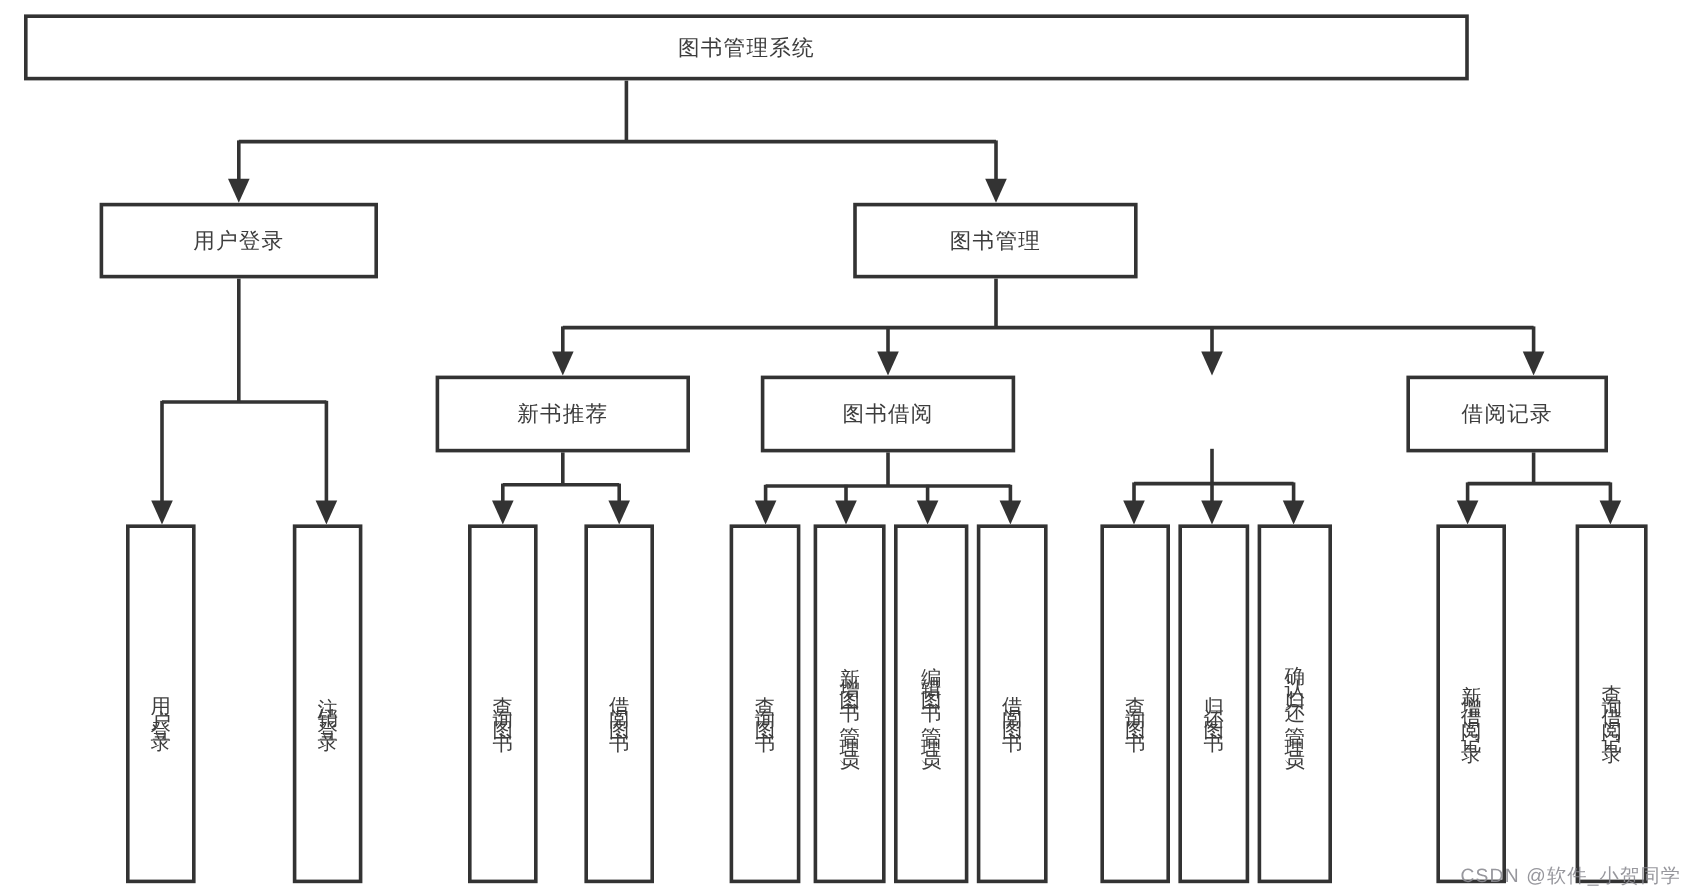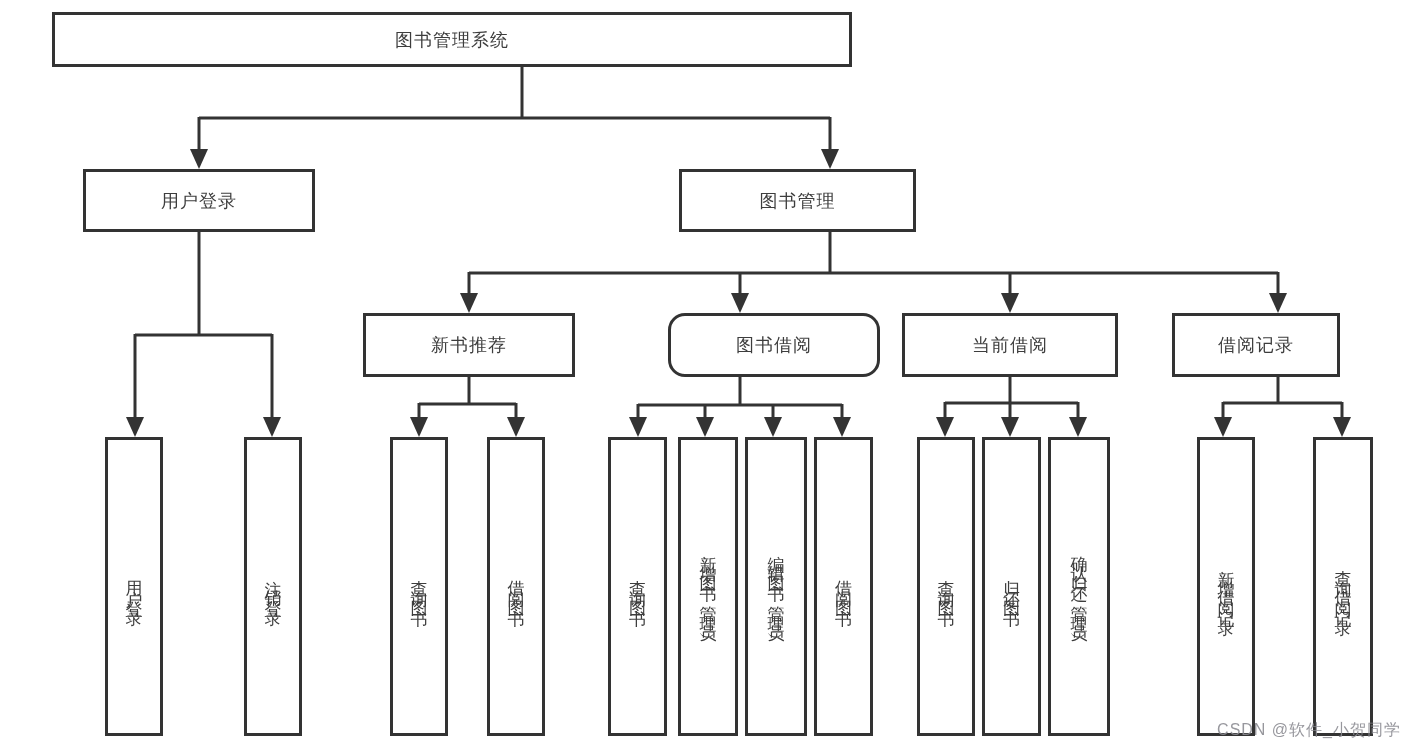--- a/index.html
+++ b/index.html
@@ -122,39 +122,36 @@
       <polygon points="764,417 782,417 773,437"></polygon>
       <polygon points="833,417 851,417 842,437"></polygon>
       <polygon points="936,417 954,417 945,437"></polygon>
       <polygon points="1001,417 1019,417 1010,437"></polygon>
       <polygon points="1069,417 1087,417 1078,437"></polygon>
       <polygon points="1214,417 1232,417 1223,437"></polygon>
       <polygon points="1333,417 1351,417 1342,437"></polygon>
     </g>
   </svg>
 
-  <div class="node" style="left:20px; top:12px; width:800px; height:55px;margin-left:32px;">
+  <div class="node" style="left:20px; top:12px; width:1204px; height:55px;">
     <span>图书管理系统</span>
   </div>
 
   <div class="node" style="left:83px; top:169px; width:232px; height:63px;">
     <span>用户登录</span>
   </div>
-  <div class="node" style="left:679px; top:169px; width:237px; height:63px;">
+  <div class="node" style="left:711px; top:169px; width:237px; height:63px;">
     <span>图书管理</span>
   </div>
 
   <div class="node" style="left:363px; top:313px; width:212px; height:64px;">
     <span>新书推荐</span>
   </div>
-  <div class="node" style="left:668px; top:313px; width:212px; height:64px;border-radius:17px;">
+  <div class="node" style="left:634px; top:313px; width:212px; height:64px;">
     <span>图书借阅</span>
-  </div>
-  <div class="node" style="left:902px; top:313px; width:216px; height:64px;">
-    <span>当前借阅</span>
   </div>
   <div class="node" style="left:1172px; top:313px; width:168px; height:64px;">
     <span>借阅记录</span>
   </div>
 
   <div class="node leaf" style="left:105px; top:437px; width:58px; height:299px;">
     <span class="vtext">用户登录</span>
   </div>
   <div class="node leaf" style="left:244px; top:437px; width:58px; height:299px;">
     <span class="vtext">注销登录</span>

